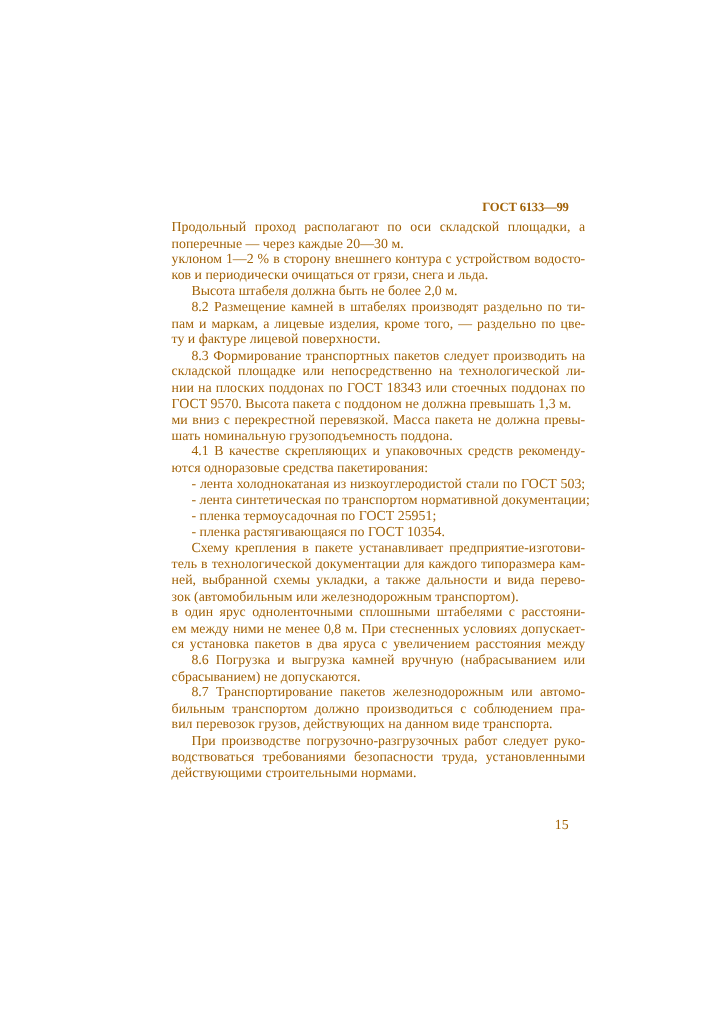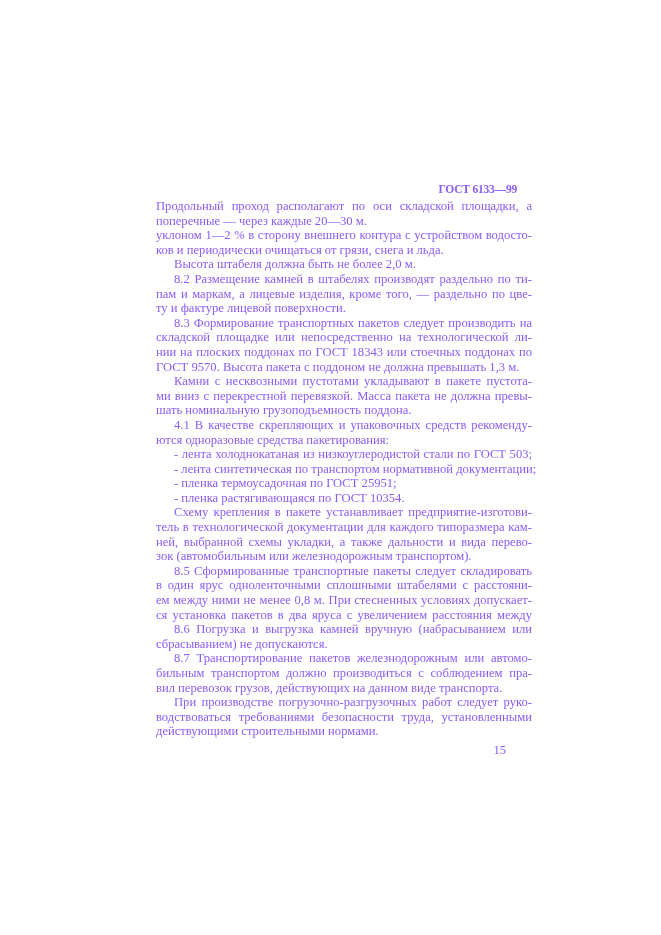--- a/index.html
+++ b/index.html
@@ -1,39 +1,39 @@
 <!DOCTYPE html>
 <html><head>
   <meta charset="utf-8">
   <style>
     html, body { margin: 0; padding: 0; background: #ffffff; }
     body { width: 661px; height: 935px; position: relative; overflow: hidden; }
     .page {
       position: absolute; left: 0; top: 0; width: 658px; height: 935px;
       background: #ffffff;
       font-family: "Liberation Serif", "DejaVu Serif", serif;
-      color: #8b5cf6;
+      color: #a16207;
     }
     .header {
       position: absolute; right: 141px; top: 183px;
       font-size: 11.5px; font-weight: bold; letter-spacing: -0.2px;
     }
     .body-text {
       position: absolute; left: 156px; top: 199px; width: 376px;
       font-size: 12.6px; line-height: 14.6px;
     }
     .line {
       display: block; white-space: nowrap;
       text-align: justify; text-align-last: justify;
       height: 14.6px; overflow: visible;
     }
     .line.last { text-align-last: left; }
     .ind { padding-left: 18px; }
     .page-number {
-      position: absolute; right: 152px; top: 743px;
+      position: absolute; right: 141px; top: 743px;
       font-size: 12.6px;
     }
   </style>
 </head>
 <body>
 
 <div class="page">
   <div class="header">ГОСТ 6133—99</div>
 
   <div class="body-text" id="body-text">
@@ -42,34 +42,32 @@
       <span class="line">уклоном 1—2 % в сторону внешнего контура с устройством водосто-</span>
       <span class="line last">ков и периодически очищаться от грязи, снега и льда.</span>
       <span class="line ind last">Высота штабеля должна быть не более 2,0 м.</span>
       <span class="line ind">8.2 Размещение камней в штабелях производят раздельно по ти-</span>
       <span class="line">пам и маркам, а лицевые изделия, кроме того, — раздельно по цве-</span>
       <span class="line last">ту и фактуре лицевой поверхности.</span>
       <span class="line ind">8.3 Формирование транспортных пакетов следует производить на</span>
       <span class="line">складской площадке или непосредственно на технологической ли-</span>
       <span class="line">нии на плоских поддонах по ГОСТ 18343 или стоечных поддонах по</span>
       <span class="line last">ГОСТ 9570. Высота пакета с поддоном не должна превышать 1,3 м.</span>
-      <span class="line ind">Камни с несквозными пустотами укладывают в пакете пустота-</span>
       <span class="line">ми вниз с перекрестной перевязкой. Масса пакета не должна превы-</span>
       <span class="line last">шать номинальную грузоподъемность поддона.</span>
       <span class="line ind">4.1 В качестве скрепляющих и упаковочных средств рекоменду-</span>
       <span class="line last">ются одноразовые средства пакетирования:</span>
       <span class="line ind">- лента холоднокатаная из низкоуглеродистой стали по ГОСТ 503;</span>
       <span class="line ind">- лента синтетическая по транспортом нормативной документации;</span>
       <span class="line ind last">- пленка термоусадочная по ГОСТ 25951;</span>
       <span class="line ind last">- пленка растягивающаяся по ГОСТ 10354.</span>
       <span class="line ind">Схему крепления в пакете устанавливает предприятие-изготови-</span>
       <span class="line">тель в технологической документации для каждого типоразмера кам-</span>
       <span class="line">ней, выбранной схемы укладки, а также дальности и вида перево-</span>
       <span class="line last">зок (автомобильным или железнодорожным транспортом).</span>
-      <span class="line ind">8.5 Сформированные транспортные пакеты следует складировать</span>
       <span class="line">в один ярус одноленточными сплошными штабелями с расстояни-</span>
       <span class="line">ем между ними не менее 0,8 м. При стесненных условиях допускает-</span>
       <span class="line">ся установка пакетов в два яруса с увеличением расстояния между</span>
       <span class="line ind">8.6 Погрузка и выгрузка камней вручную (набрасыванием или</span>
       <span class="line last">сбрасыванием) не допускаются.</span>
       <span class="line ind">8.7 Транспортирование пакетов железнодорожным или автомо-</span>
       <span class="line">бильным транспортом должно производиться с соблюдением пра-</span>
       <span class="line last">вил перевозок грузов, действующих на данном виде транспорта.</span>
       <span class="line ind">При производстве погрузочно-разгрузочных работ следует руко-</span>
       <span class="line">водствоваться требованиями безопасности труда, установленными</span>

